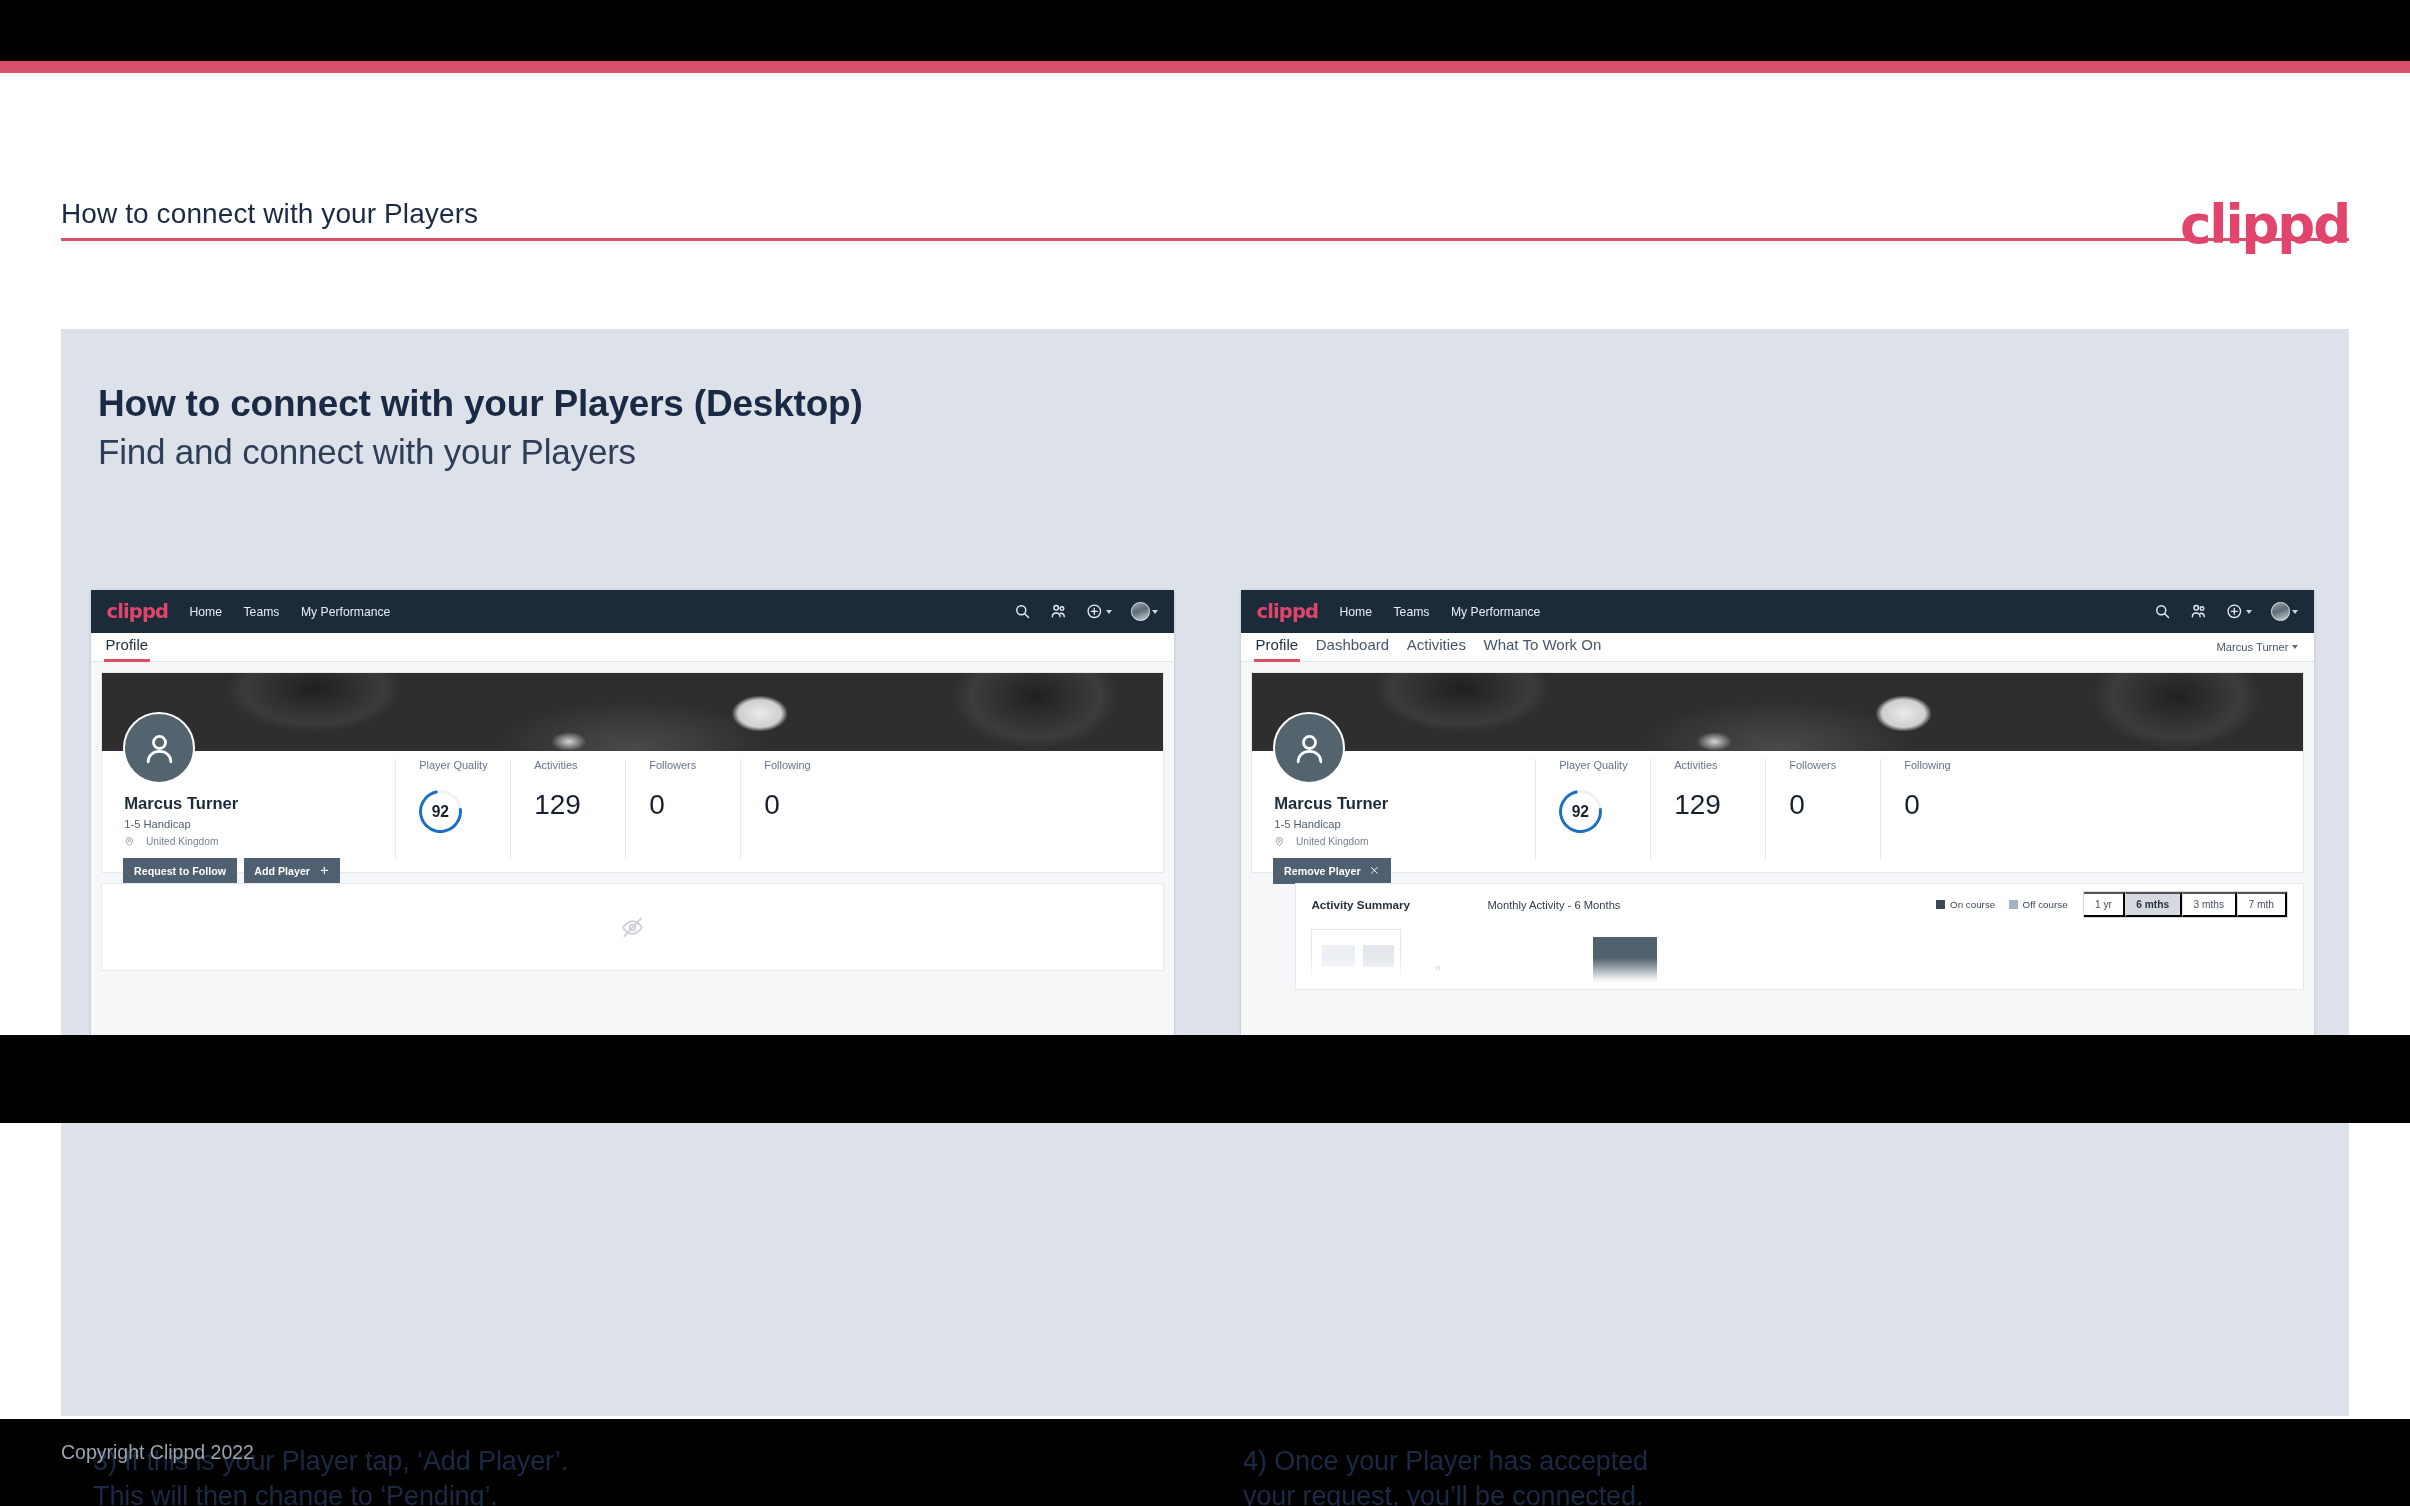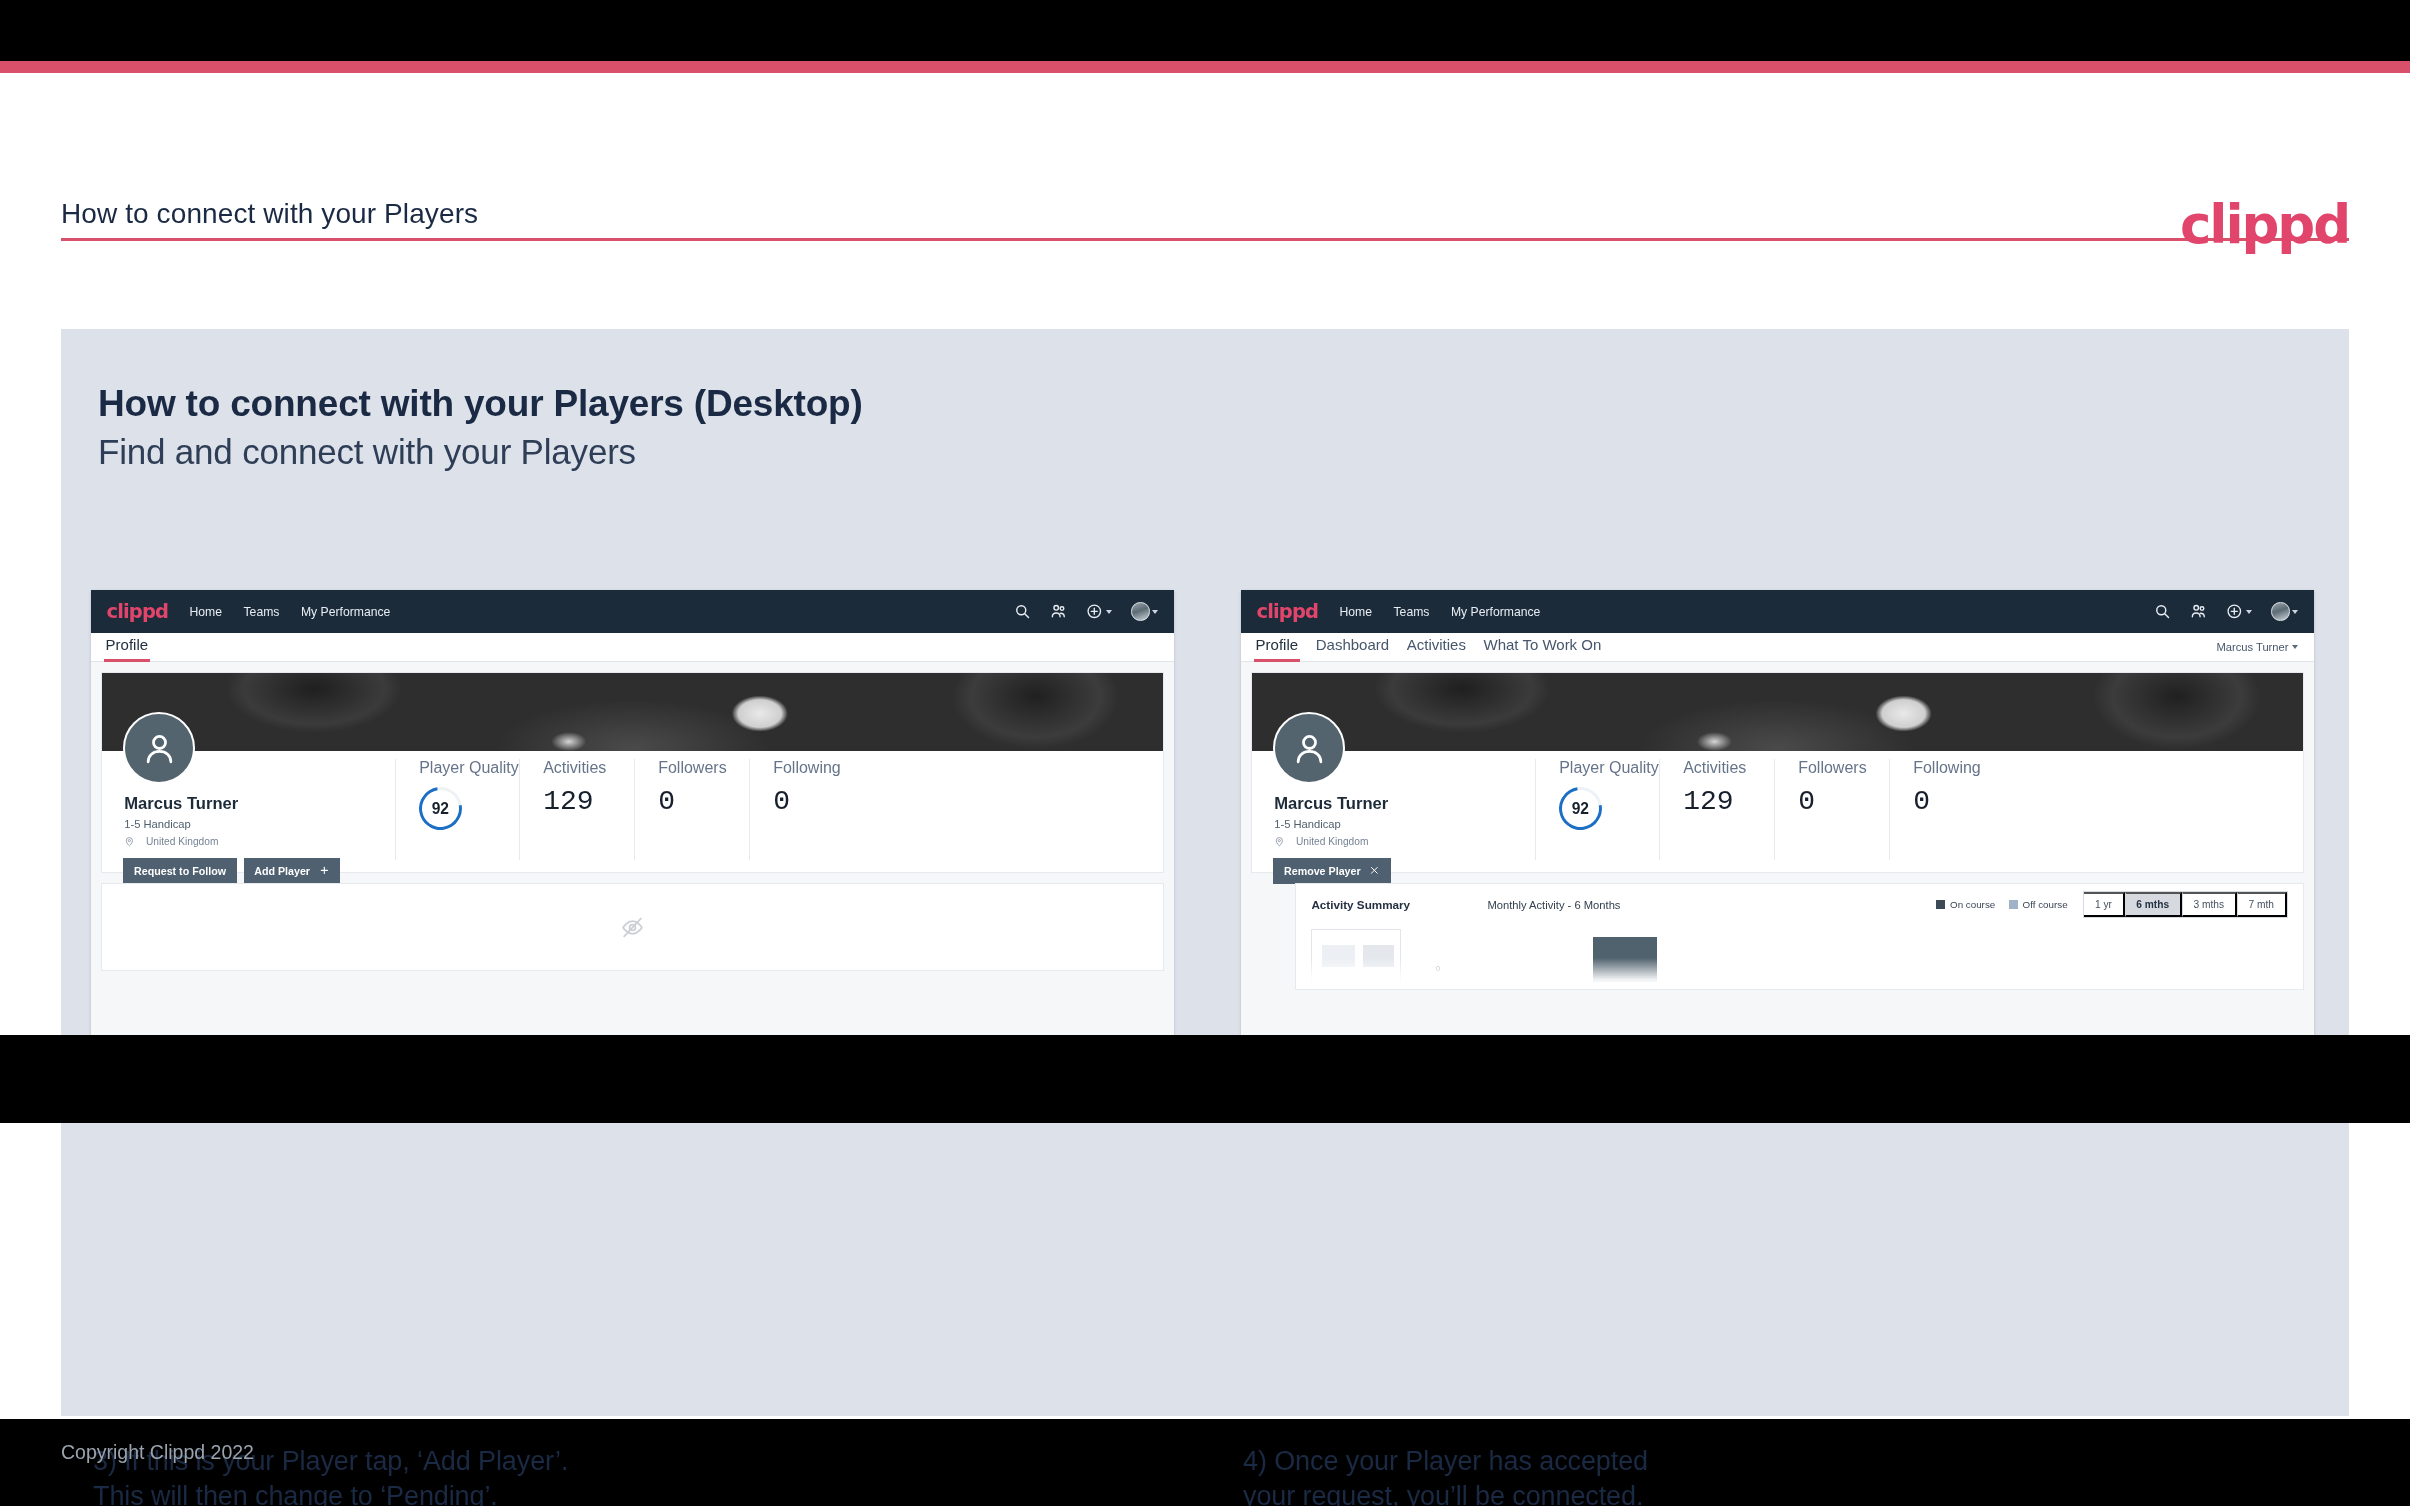--- a/index.html
+++ b/index.html
@@ -145,22 +145,22 @@
     white-space:nowrap; cursor:pointer;
   }
   .pbtn svg { width:10.7px; height:10.7px; }
 
   
   .stats { position:absolute; top:7.8px; display:flex; height:101px; }
   .stats.left-s  { left:293px; }
   .stats.right-s { left:283px; }
   .stat { padding:0 0 0 23.4px; border-left:1px solid #e6e9ee; min-width:115px; position:relative; }
   .stat:first-child { border-left:1px solid #e6e9ee; }
-  .stat-label { font-size:16px; color:#66748a; margin-bottom:10px; }
-  .stat-val { font-size:28px; font-weight:400; color:#17202c; line-height:1.05;font-family:Liberation Mono, monospace; }
+  .stat-label { font-size:11px; color:#66748a; margin-bottom:19px; }
+  .stat-val { font-size:28px; font-weight:400; color:#17202c; line-height:1.05; }
   .ring {
     width:43px; height:43px; border-radius:50%;
     border:3.9px solid #1c6fc4; border-top-color:#eef2f6;
     transform:rotate(36deg);
     display:flex; align-items:center; justify-content:center;
     margin-top:2px;
   }
   .ring span { transform:rotate(-36deg); font-size:15.6px; font-weight:700; color:#17202c; }
 
   

